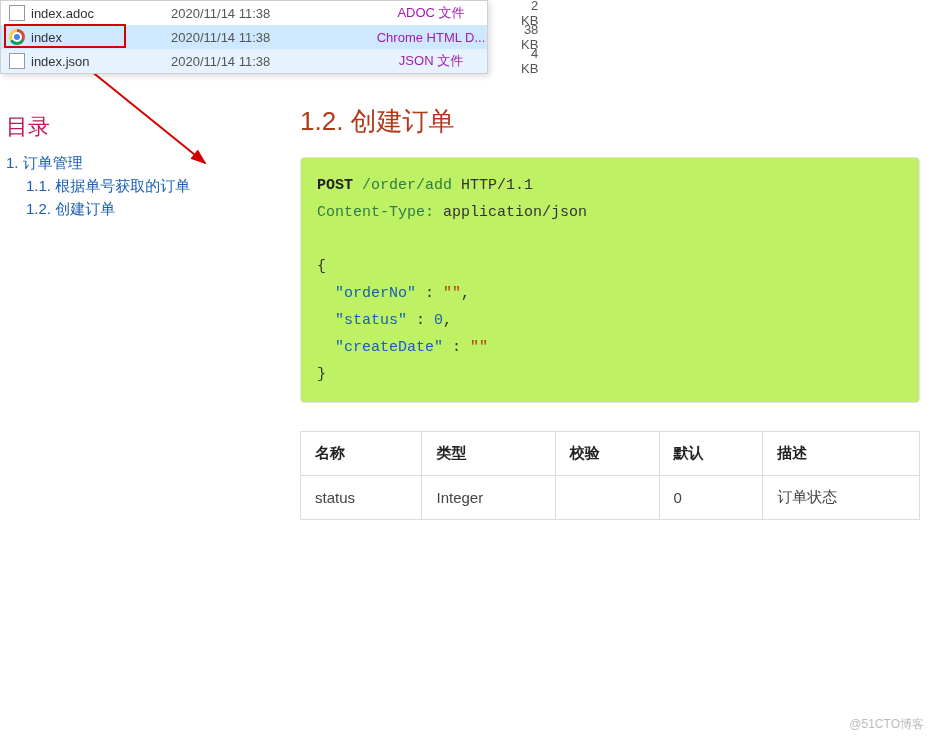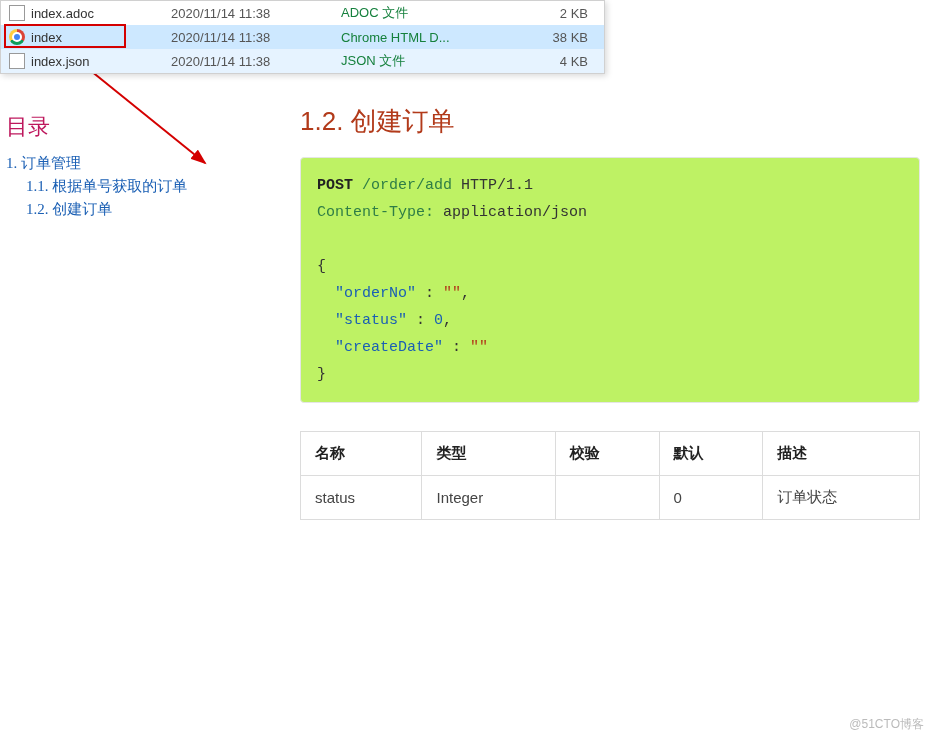--- a/index.html
+++ b/index.html
@@ -12,21 +12,21 @@
     width: 930px;
     height: 737px;
     position: relative;
     overflow: hidden;
   }
 
   
   .file-panel {
     position: absolute;
     top: 0; left: 0;
-    width: 605px;
+    width: 488px;
     background: #fff;
     border: 1px solid #d0d0d0;
     box-shadow: 2px 2px 6px rgba(0,0,0,.15);
     z-index: 5;
   }
   .file-row {
     display: flex;
     align-items: center;
     height: 24px;
     font-size: 13px;
@@ -68,21 +68,21 @@
   .file-icon.chrome::before{
     content:"";
     position:absolute;
     top:5px;left:5px;right:5px;bottom:5px;
     border-radius:50%;
     background:#4285f4;
     z-index:1;
   }
   .col-name { flex: 0 0 140px; white-space: nowrap; overflow: hidden; }
   .col-date { flex: 0 0 170px; color: #555; }
-  .col-type { flex: 0 0 180px; color: #15803d; white-space: nowrap; overflow: hidden; }
+  .col-type { flex: 0 0 180px; color: #a21caf; white-space: nowrap; overflow: hidden; text-align: center; }
   .col-size { flex: 1 1 auto; text-align: right; color: #555; padding-right: 10px;}
 
   .red-box {
     position: absolute;
     top: 24px; left: 4px;
     width: 122px; height: 24px;
     border: 2px solid #d40000;
     z-index: 6;
     pointer-events: none;
   }
@@ -107,21 +107,20 @@
     color: #be185d;
     margin: 8px 0 12px 0;
     font-weight: 400;
   }
   .toc-list { list-style: none; margin:0; padding:0; }
   .toc-list li { margin: 4px 0; }
   .toc-list a {
     color: #1a5fb4;
     text-decoration: none;
     font-size: 15px;
-    font-family: Liberation Serif, serif;
   }
   .toc-l1 { padding-left: 0; }
   .toc-l2 { padding-left: 20px; }
 
   
   .main {
     position: absolute;
     top: 104px; left: 300px; right: 10px;
   }
   .section-title {

